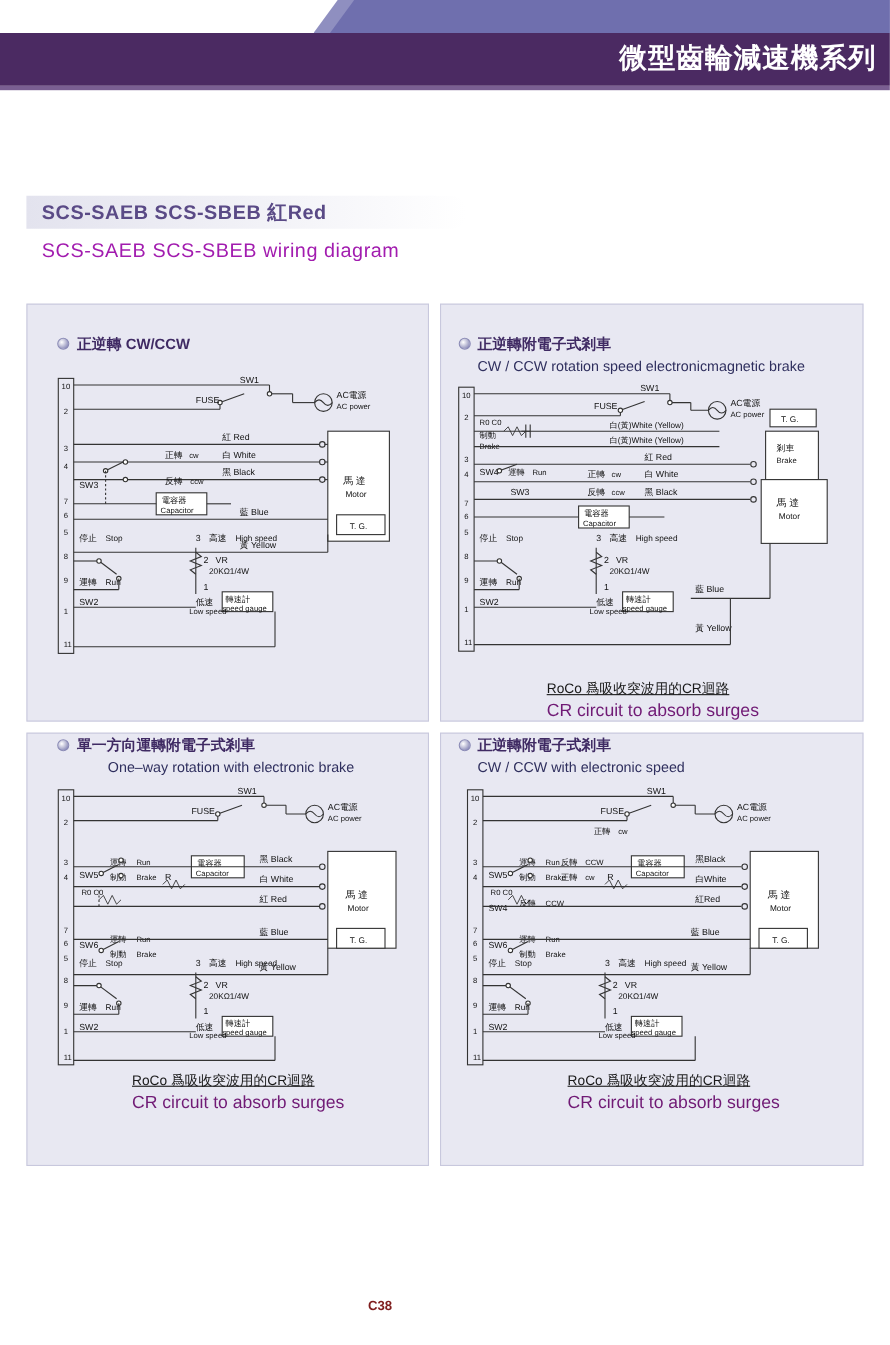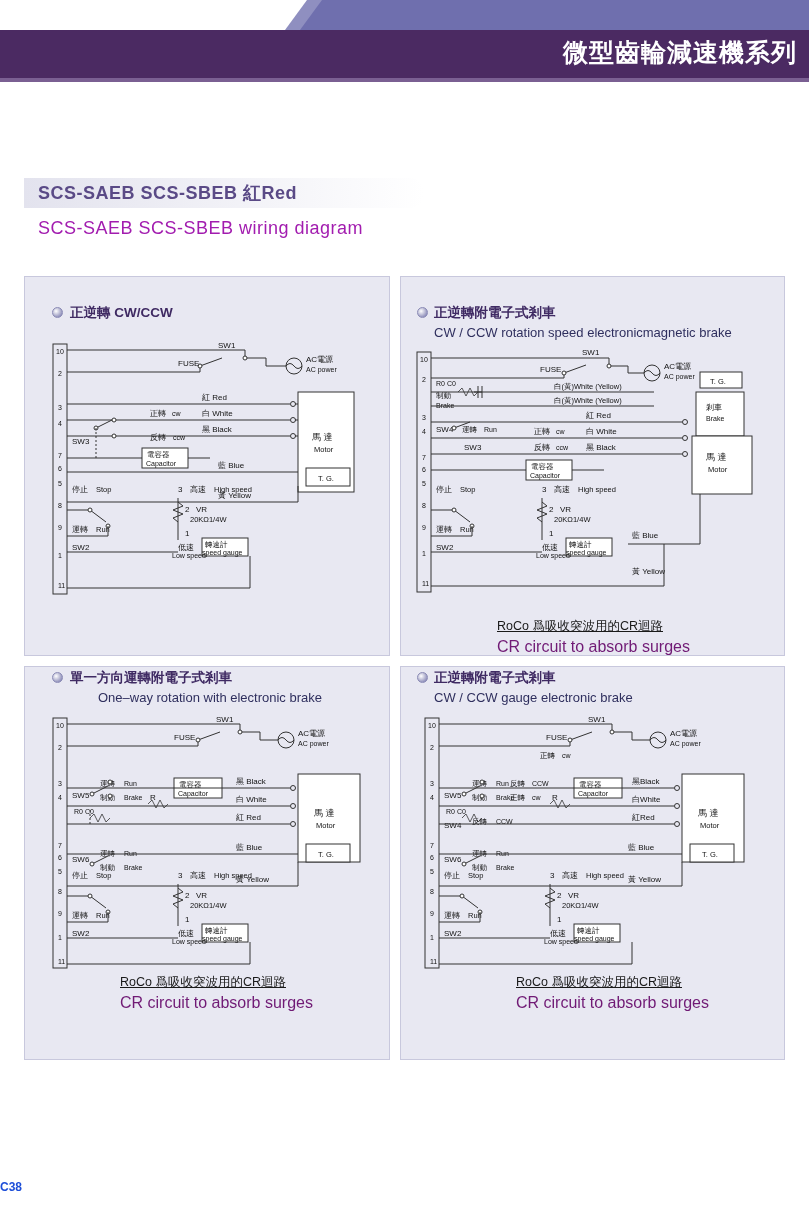--- a/index.html
+++ b/index.html
@@ -87,22 +87,22 @@
   .diagram svg { display:block; }
 
   .foot-note-cn {
     position:absolute; font-size:12.5px; color:#1a1a1a; white-space:nowrap;text-decoration:underline;
   }
   .foot-note-en {
     position:absolute; font-size:16px; color:#701a75; white-space:nowrap;
   }
 
   .page-num {
-    position:absolute; left:0; top:1180px; width:691px; 
-    font-size:12px; color:#1d4ed8; font-weight:bold;
+    position:absolute; left:0; top:1180px; width:691px; text-align:center;
+    font-size:12px; color:#7f1d1d; font-weight:bold;
   }
 
   
   svg text { font-family:"Liberation Sans", sans-serif; fill:#111; }
 </style>
 </head>
 <body>
 
 <div class="header">
   <div class="swoosh"></div>
@@ -478,21 +478,21 @@
   <line x1="200" y1="250" x2="200" y2="228" stroke="#333"></line>
 </svg>
 </div>
 
 <div class="foot-note-cn" style="left:120px; top:974px;">RoCo 爲吸收突波用的CR迴路</div>
 <div class="foot-note-en" style="left:120px; top:994px;">CR circuit to absorb surges</div>
 
 <div class="panel p4"></div>
 <div class="bullet" style="left:417px; top:672px;"></div>
 <div class="p-title-cn" style="left:434px; top:669px;">正逆轉附電子式剎車</div>
-<div class="p-title-en" style="left:434px; top:690px;">CW / CCW gauge electronic brake</div>
+<div class="p-title-en" style="left:434px; top:690px;">CW / CCW with electronic speed</div>
 
 <div class="diagram" style="left:422px; top:714px;">
 <svg width="345" height="260" viewBox="0 0 345 260">
   <rect x="3" y="4" width="14" height="250" fill="none" stroke="#333"></rect>
   <text x="6" y="14" font-size="7">10</text>
   <text x="8" y="36" font-size="7">2</text>
   <text x="8" y="72" font-size="7">3</text>
   <text x="8" y="86" font-size="7">4</text>
   <text x="8" y="134" font-size="7">7</text>
   <text x="8" y="146" font-size="7">6</text>

